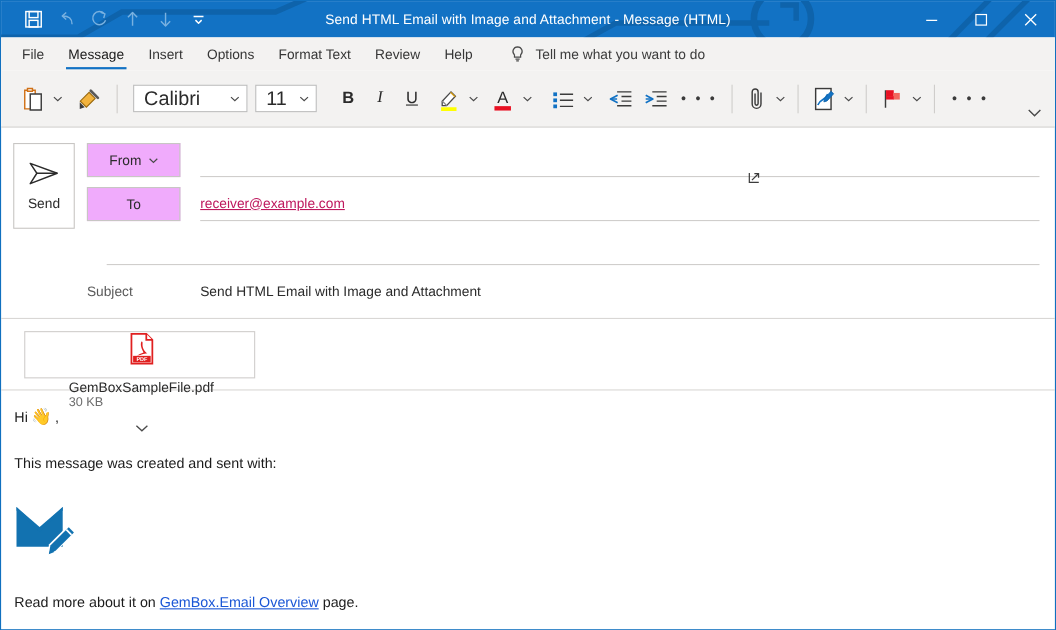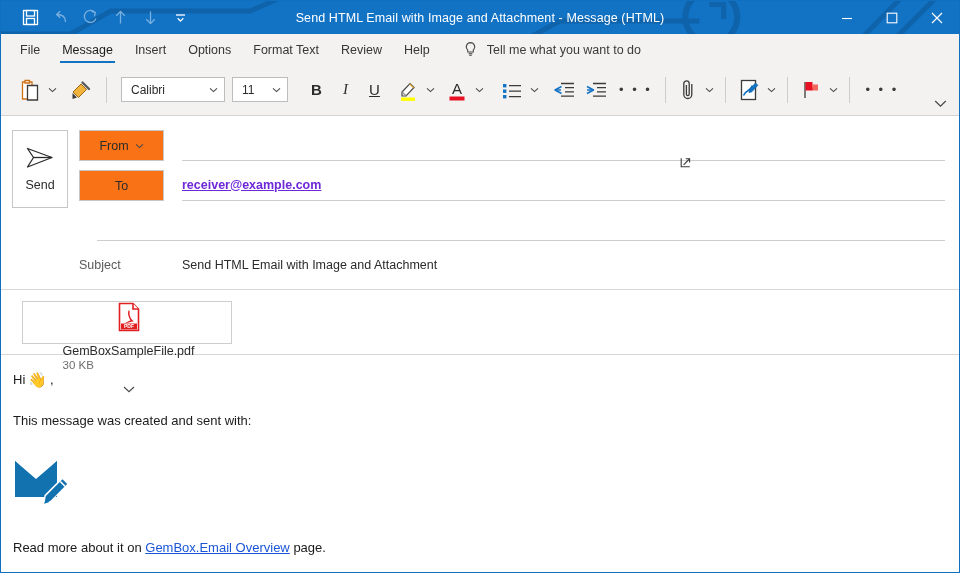--- a/index.html
+++ b/index.html
@@ -137,21 +137,21 @@
     margin: 0 8px;
   }
   .combo {
     height: 25px;
     border: 1px solid #bdbdbd;
     background: #fff;
     display: flex;
     align-items: center;
     justify-content: space-between;
     padding: 0 6px 0 9px;
-    font-size: 12px;
+    font-size: 18px;
     color: #2b2b2b;
   }
   .combo.font { width: 104px; margin-left: 6px; }
   .combo.size { width: 56px; margin-left: 7px; }
   .fmt-btn {
     width: 29px; height: 30px;
     display: flex; align-items: center; justify-content: center;
     font-size: 15px; color: #2b2b2b;
   }
   .dots {
@@ -197,21 +197,21 @@
     font-size: 12.5px;
     color: #2b2b2b;
   }
   .fieldcol { flex: 1; display: flex; flex-direction: column; padding-right: 14px; }
   .fieldrow { display: flex; align-items: flex-start; height: 40px; }
   .fieldrow.subject { height: 30px; align-items: center; }
   .fbtn {
     width: 85px;
     height: 31px;
     border: 1px solid #c8c6c4;
-    background: #f97316;
+    background: #f0abfc;
     display: flex;
     align-items: center;
     justify-content: center;
     gap: 6px;
     font-size: 12.5px;
     color: #2b2b2b;
   }
   .fval {
     flex: 1;
     height: 31px;
@@ -219,22 +219,21 @@
     border-bottom: 1px solid #d0cecc;
     display: flex;
     align-items: center;
     font-size: 12.5px;
     color: #2b2b2b;
     padding-bottom: 1px;
   }
   .fval.last { border-bottom: 1px solid #d0cecc; }
   .recipient {
     text-decoration: underline;
-    color: #6d28d9;
-    font-weight: bold;
+    color: #be185d;
   }
   .subject-label {
     width: 85px;
     text-align: left;
     font-size: 12.5px;
     color: #5a5a5a;
   }
   .subject-val {
     flex: 1;
     margin-left: 18px;

